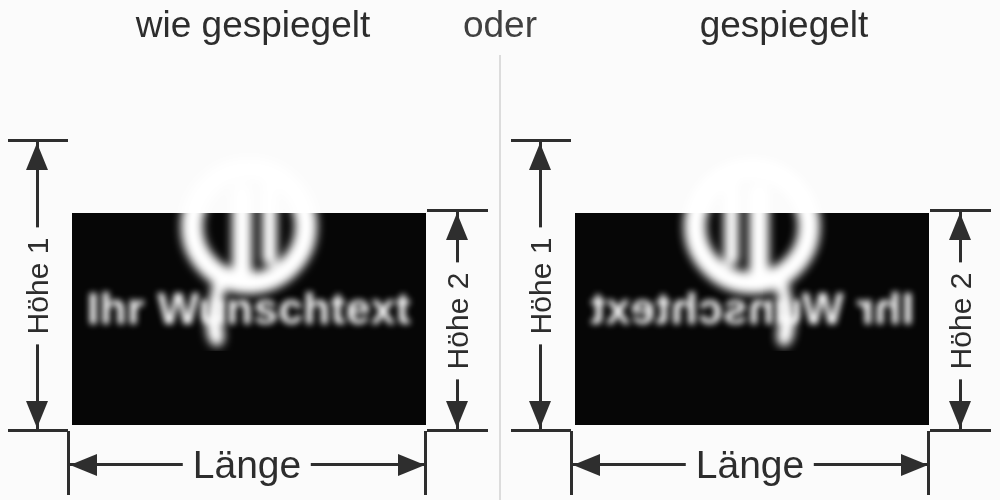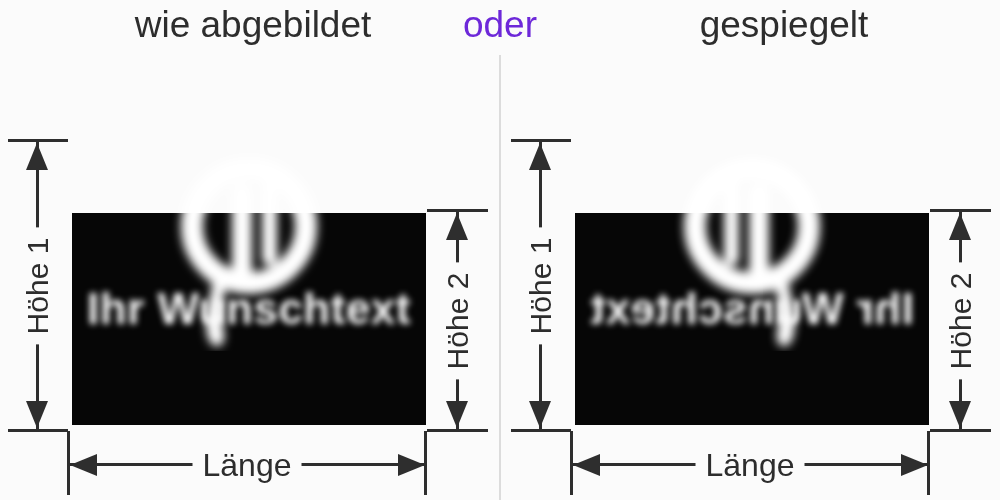--- a/index.html
+++ b/index.html
@@ -10,21 +10,21 @@
     position:relative;
   }
   .stage{position:absolute;inset:0;width:1000px;height:500px;}
 
   
   .hdr{
     position:absolute;top:4px;height:46px;
     font-size:37px;color:#2d2d2d;white-space:nowrap;
     transform:translateX(-50%);
   }
-  .hdr.red{color:#6d28d9;}
+  .hdr.red{color:#404040;}
   .hdr-left{left:253px;}
   .hdr-mid{left:500px;}
   .hdr-right{left:784px;}
 
   
   .divider{
     position:absolute;left:499px;top:55px;width:2px;height:445px;
     background:#dcdcdc;
   }
 
@@ -57,21 +57,21 @@
   .arr.down{border-left:11px solid transparent;border-right:11px solid transparent;border-top:27px solid #2e2e2e;}
   .arr.lft{border-top:11px solid transparent;border-bottom:11px solid transparent;border-right:27px solid #2e2e2e;}
   .arr.rgt{border-top:11px solid transparent;border-bottom:11px solid transparent;border-left:27px solid #2e2e2e;}
 
   .dim-label{
     position:absolute;z-index:4;
     font-size:30px;color:#2d2d2d;background:#fbfbfb;
     padding:2px 10px;white-space:nowrap;
   }
   .dim-label.vert{transform:translate(-50%,-50%) rotate(-90deg);}
-  .dim-label.horz{transform:translate(-50%,-50%);font-size:32px;}
+  .dim-label.horz{transform:translate(-50%,-50%);font-size:39px;}
 
   
   .h1-cap-top{left:8px;top:139px;width:60px;height:3px;}
   .h1-cap-bot{left:8px;top:429px;width:60px;height:3px;}
   .h1-line{left:36px;top:141px;width:3px;height:290px;}
   .h1-arr-up{left:26px;top:143px;}
   .h1-arr-down{left:26px;top:401px;}
   .h1-label{left:38px;top:286px;}
 
   
@@ -88,21 +88,21 @@
   .ln-line{left:69px;top:463px;width:357px;height:3px;}
   .ln-arr-l{left:70px;top:454px;}
   .ln-arr-r{left:398px;top:454px;}
   .ln-label{left:247px;top:465px;}
 </style>
 </head>
 <body>
 
 <div class="stage">
 
-  <div class="hdr hdr-left">wie abgebildet</div>
+  <div class="hdr hdr-left">wie gespiegelt</div>
   <div class="hdr hdr-mid red">oder</div>
   <div class="hdr hdr-right">gespiegelt</div>
 
   <div class="divider"></div>
 
   <div class="panel left">
 
     <div class="sign-rect"></div>
 
     <div class="sign-art">

